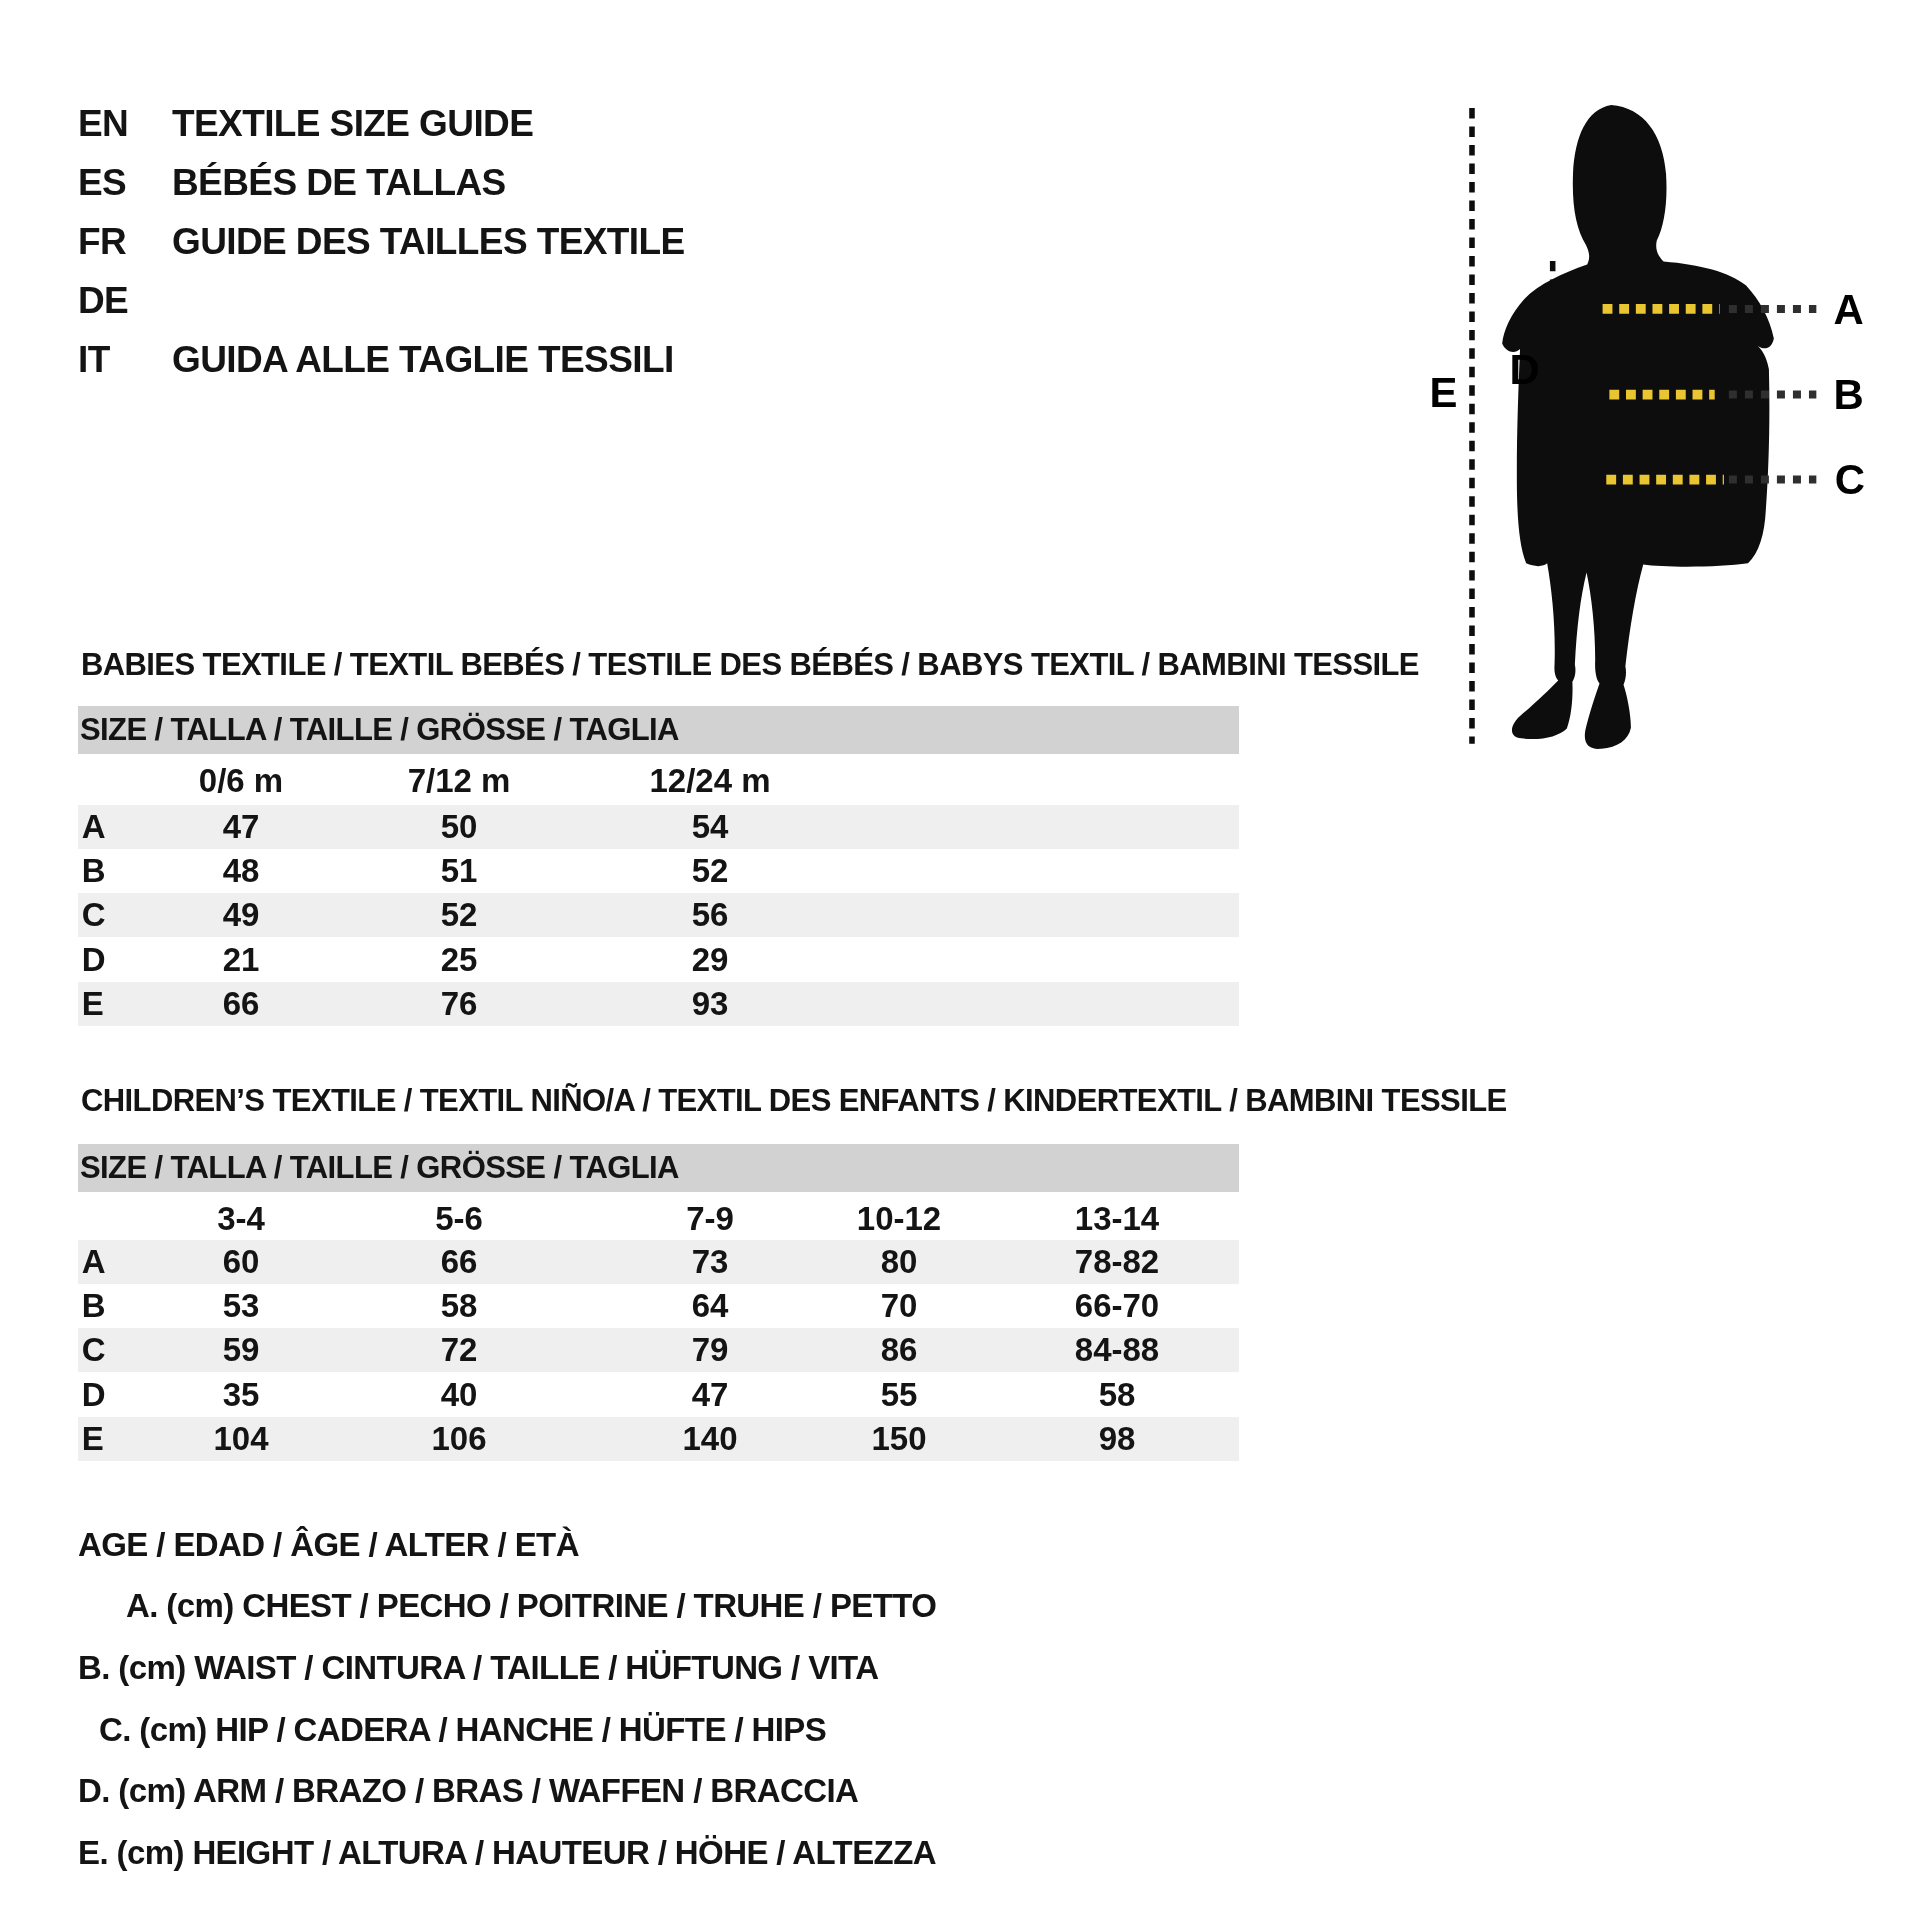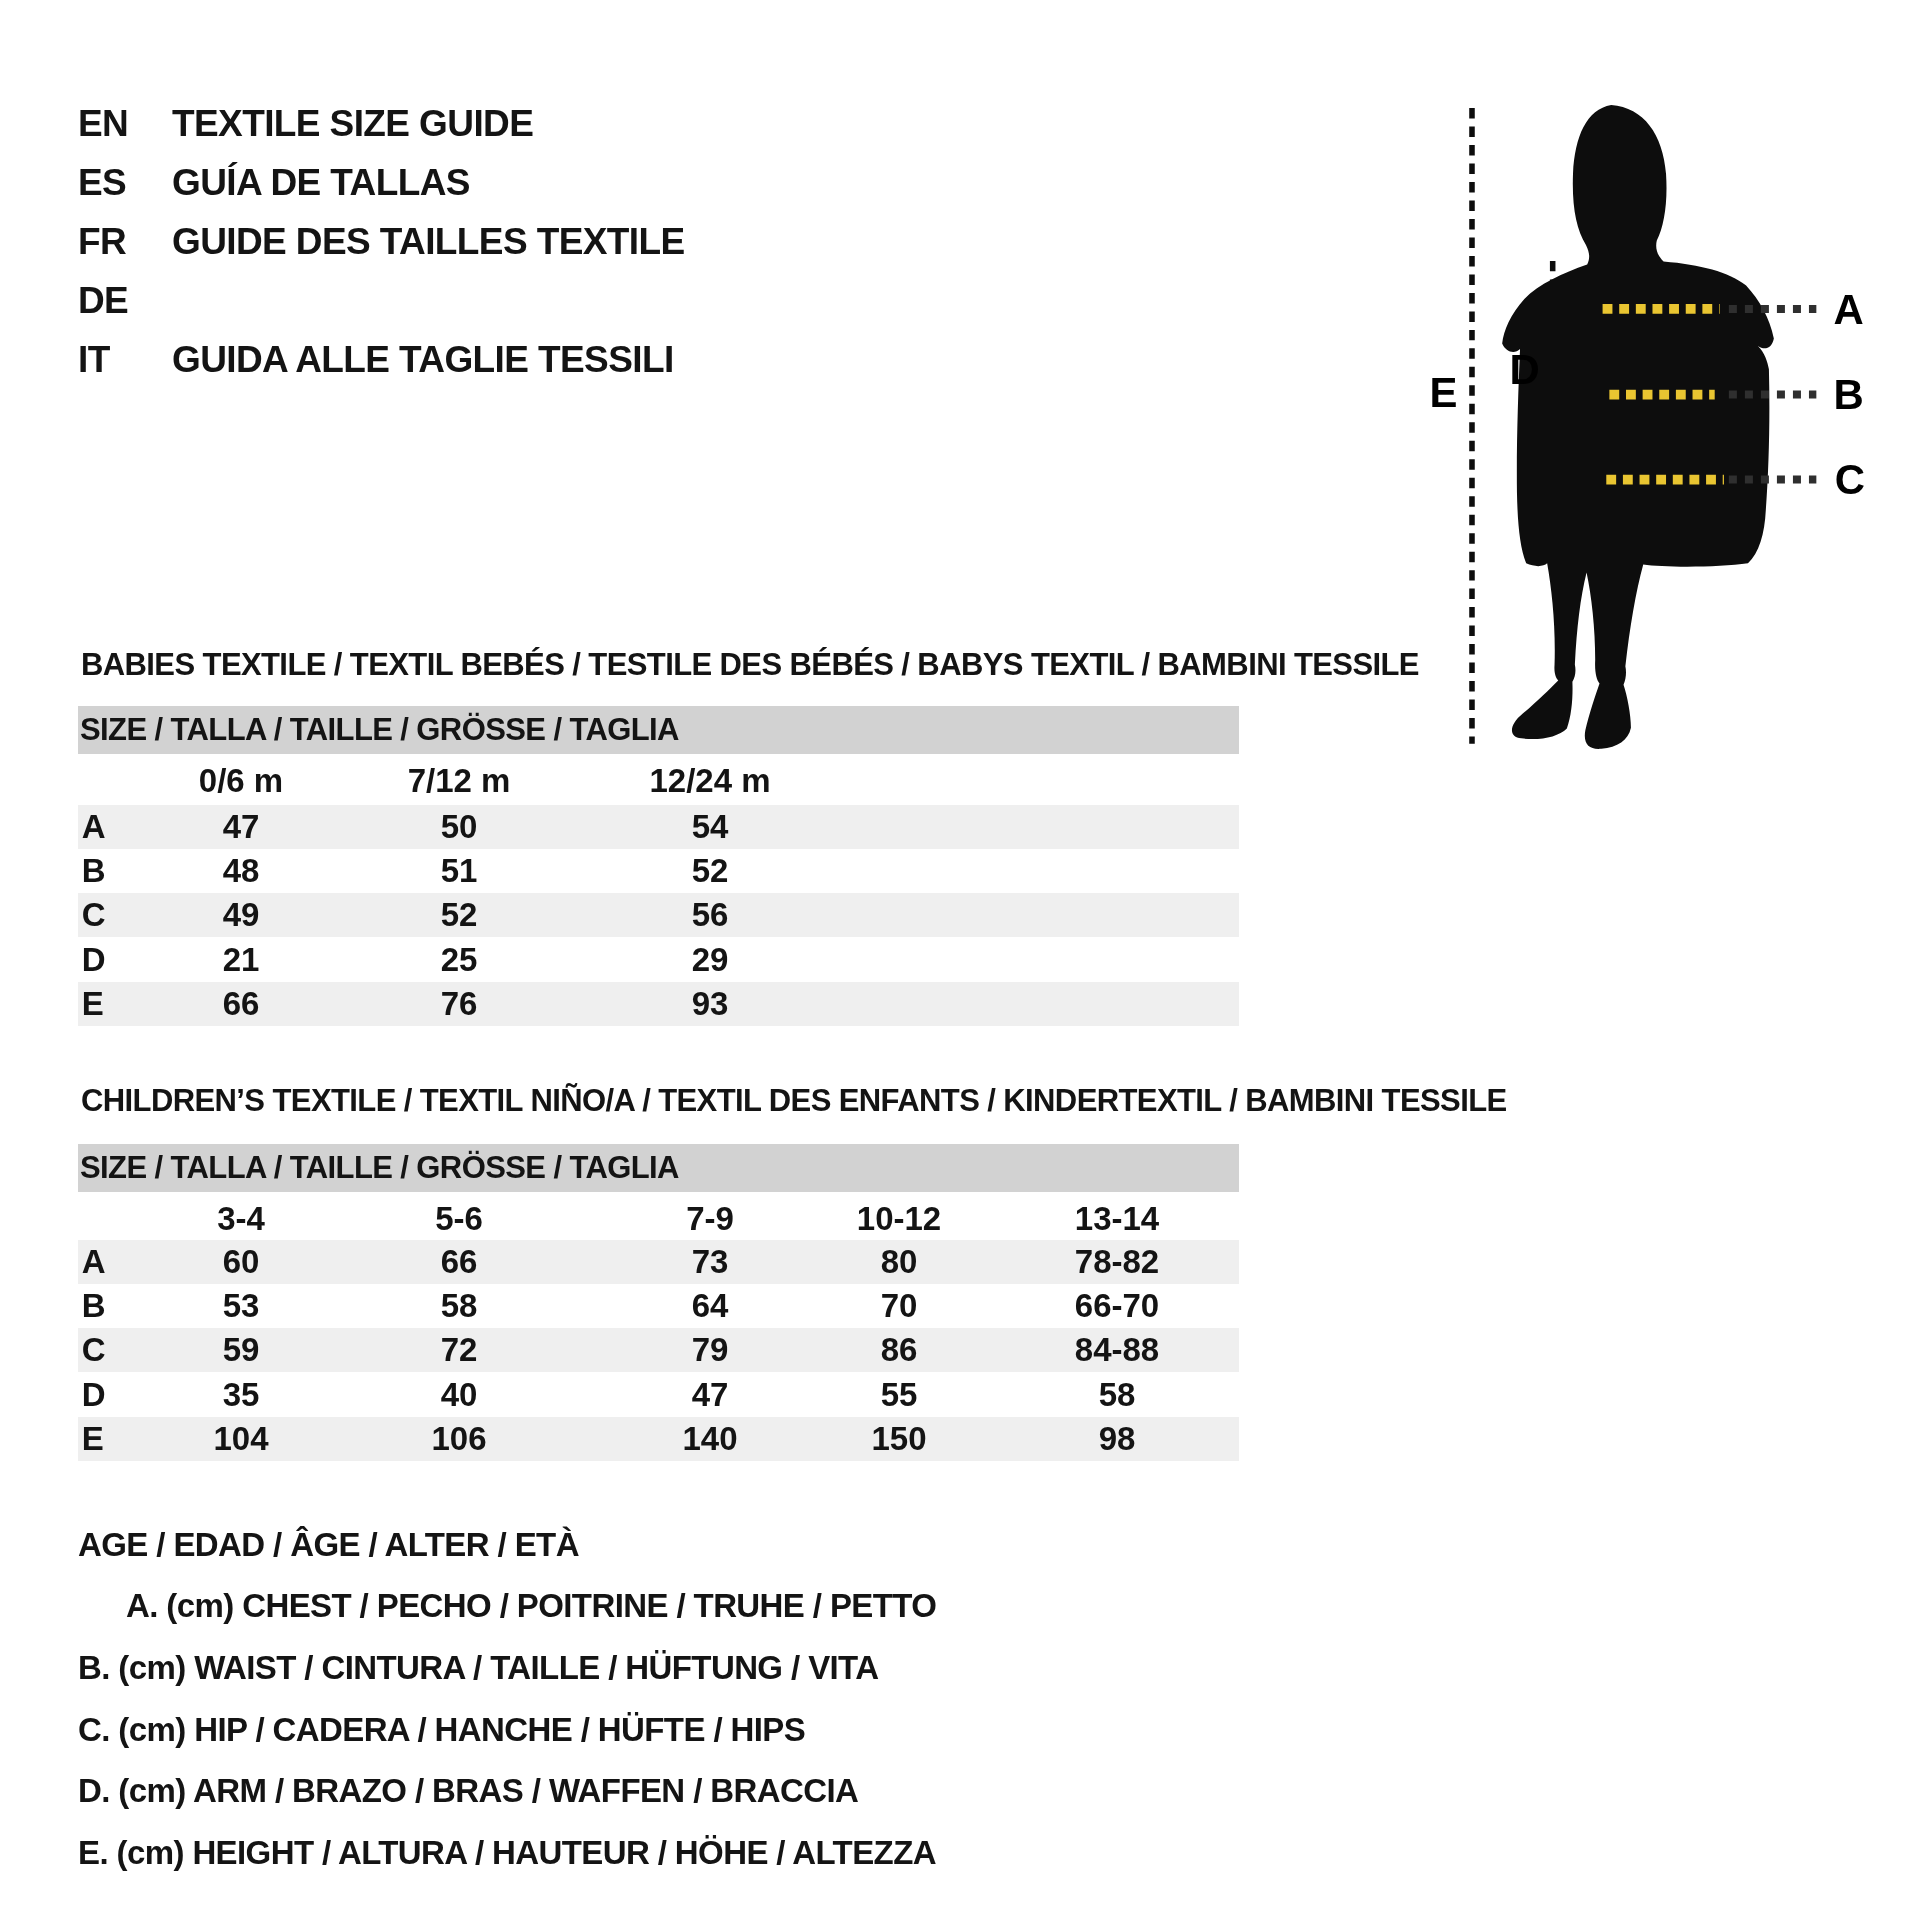--- a/index.html
+++ b/index.html
@@ -36,21 +36,21 @@
 </head>
 <body>
 
 <div>
   <div class="lang-row" style="top:94px;">
     <span class="lang-code">EN</span>
     <span class="lang-title">TEXTILE SIZE GUIDE</span>
   </div>
   <div class="lang-row" style="top:153px;">
     <span class="lang-code">ES</span>
-    <span class="lang-title">GUÍA DE TALLAS</span>
+    <span class="lang-title">BÉBÉS DE TALLAS</span>
   </div>
   <div class="lang-row" style="top:212px;">
     <span class="lang-code">FR</span>
     <span class="lang-title">GUIDE DES TAILLES TEXTILE</span>
   </div>
   <div class="lang-row" style="top:271px;">
     <span class="lang-code">DE</span>
   </div>
   <div class="lang-row" style="top:330px;">
     <span class="lang-code">IT</span>
@@ -216,17 +216,17 @@
     <span class="cell c3">140</span>
     <span class="cell c4">150</span>
     <span class="cell c5">98</span>
   </div>
 </div>
 
 <div>
   <div class="legend-line" style="top:1527px;text-align:right;">AGE / EDAD / ÂGE / ALTER / ETÀ</div>
   <div class="legend-line" style="top:1588px;margin-left:48px;">A. (cm) CHEST / PECHO / POITRINE / TRUHE / PETTO</div>
   <div class="legend-line" style="top:1650px;">B. (cm) WAIST / CINTURA / TAILLE / HÜFTUNG / VITA</div>
-  <div class="legend-line" style="top:1712px;">C. (cm) HIP / CADERA / HANCHE / HÜFTE / HIPS</div>
+  <div class="legend-line" style="top:1712px;margin-left:21px;">C. (cm) HIP / CADERA / HANCHE / HÜFTE / HIPS</div>
   <div class="legend-line" style="top:1773px;">D. (cm) ARM / BRAZO / BRAS / WAFFEN / BRACCIA</div>
   <div class="legend-line" style="top:1835px;">E. (cm) HEIGHT / ALTURA / HAUTEUR / HÖHE / ALTEZZA</div>
 </div>
 
 
 </body></html>

